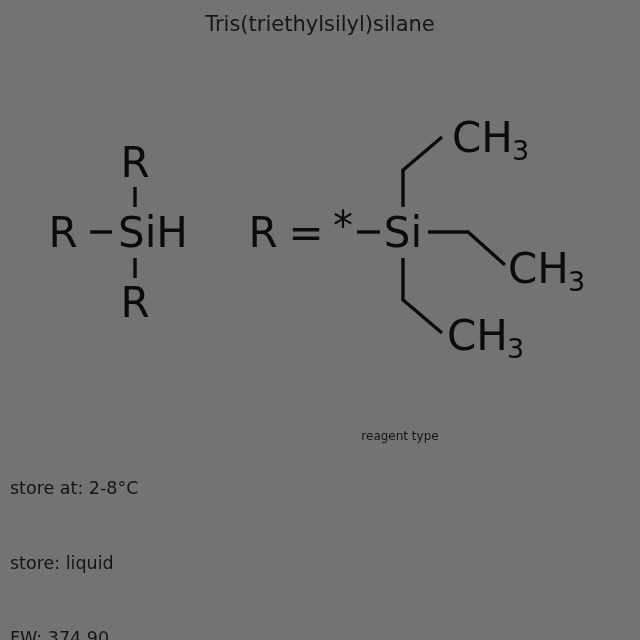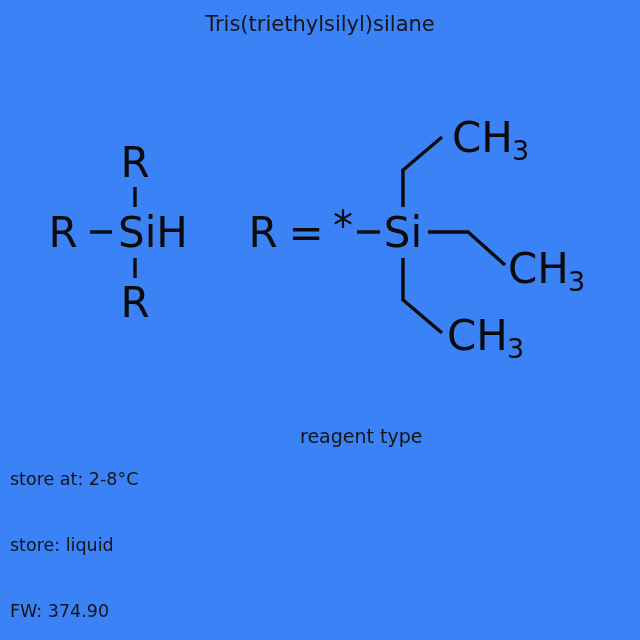--- a/index.html
+++ b/index.html
@@ -13,21 +13,21 @@
     font-family: "DejaVu Sans", sans-serif;
     color: #0d0d0d;
     overflow: hidden;
     position: relative;
   }
   #card {
     position: absolute;
     left: 0; top: 0;
     width: 640px;
     height: 640px;
-    background: #3b82f6;
+    background: #737373;
   }
   .title {
     position: absolute;
     left: 0;
     top: 12px;
     width: 640px;
     text-align: center;
     font-size: 21px;
     font-family: "DejaVu Sans", sans-serif;
     color: #161616;
@@ -64,27 +64,28 @@
   .props {
     position: absolute;
     left: 10px;
     top: 424px;
     font-size: 17.5px;
     line-height: 22px;
     color: #141414;
     font-family: "DejaVu Sans", sans-serif;
     white-space: pre;
   }
-  .props div { white-space: pre; }
+  .props div { white-space: pre; margin-top: 9px; }
   .reagent {
     position: absolute;
     left: 300px;
     top: 425px;
     width: 200px;
-    font-size: 19px;
+    text-align: center;
+    font-size: 12px;
     line-height: 22px;
     color: #141414;
     font-family: "DejaVu Sans", sans-serif;
   }
 </style>
 </head>
 <body>
 
 <div id="card">
 

